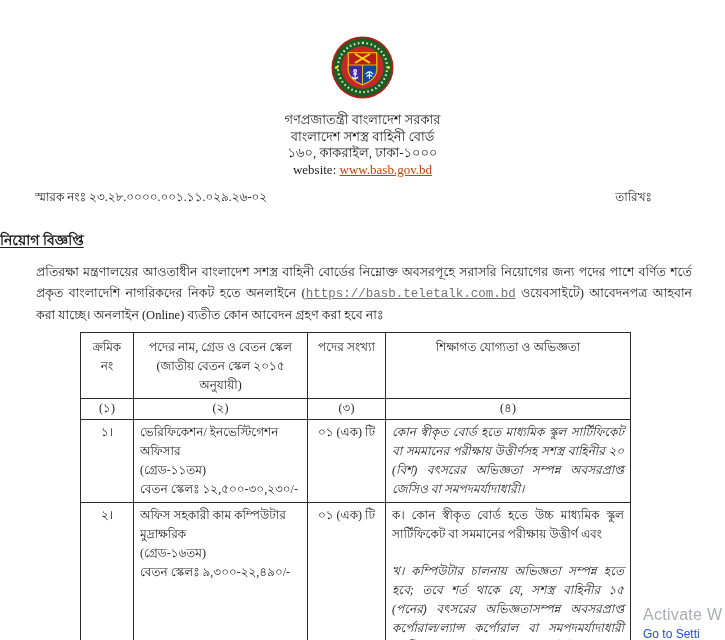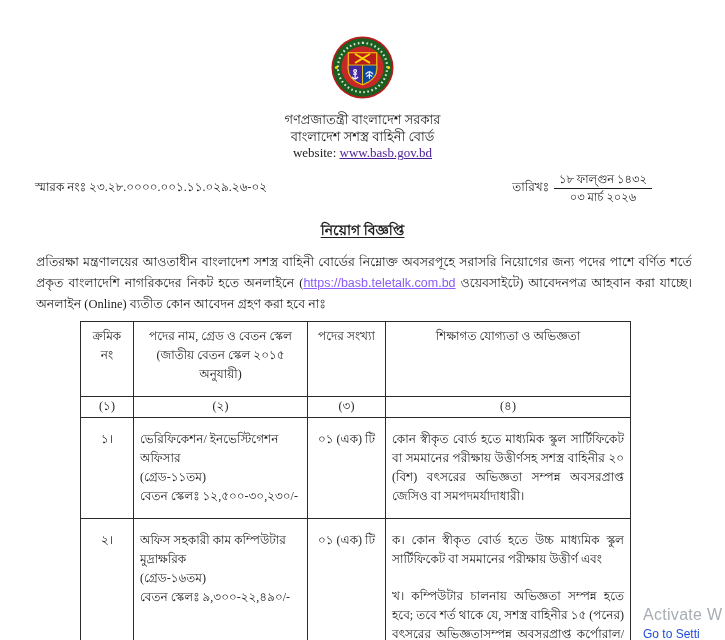--- a/index.html
+++ b/index.html
@@ -10,63 +10,63 @@
     height: 640px;
     background: #ffffff;
     overflow: hidden;
     color: #1d1d1d;
     font-family: "Liberation Serif", "DejaVu Serif", serif;
   }
   
   .logo-wrap { text-align: center; padding-top: 36px; height: 100px; }
   .org-block { text-align: center; font-size: 13px; line-height: 16.5px; margin-top: 12px; }
   .org-block .line { white-space: nowrap; }
-  .website-line a { color: #4c1d95; text-decoration: underline; }
+  .website-line a { color: #c2410c; text-decoration: underline; }
   
   .memo-row {
     display: flex; justify-content: space-between; align-items: center;
     padding: 0 35px; margin-top: 10px; font-size: 12px;
   }
   .date-block { display: flex; align-items: center; gap: 5px; margin-right: 38px; }
   .date-stack { text-align: center; font-size: 11.5px; line-height: 15px; }
   .date-top { border-bottom: 1.2px solid #1d1d1d; padding: 0 5px 1px; }
   .date-bottom { padding-top: 1px; }
   
-  .doc-title { text-align: center; margin-top: 14px; }
+  .doc-title { text-align: left; margin-top: 21px; }
   .doc-title span {
     font-size: 14px; font-weight: bold; text-decoration: underline;
     text-underline-offset: 2px;
   }
   
   .intro {
     margin: 9px 33px 0 36px; text-align: justify;
     font-size: 12.5px; line-height: 21px;
   }
-  .intro a { color: #8b5cf6; text-decoration: underline; font-family: Liberation Sans, sans-serif; }
+  .intro a { color: #737373; text-decoration: underline; font-family: Liberation Mono, monospace; }
   
   table.posts {
     border-collapse: collapse; table-layout: fixed;
     width: 550px; margin: 6px 0 0 80px;
     font-size: 12px; line-height: 19px;
   }
   table.posts td, table.posts th {
-    border: 1px solid #2b2b2b; vertical-align: top; padding: 12px 6px;
+    border: 1px solid #2b2b2b; vertical-align: top; padding: 3px 6px;
     font-weight: normal;
   }
   .col-serial { width: 53px; }
   .col-post   { width: 174px; margin-top: 37px; }
   .col-count  { width: 78px; }
   .col-qual   { width: 245px; }
   tr.head-row th { text-align: center; padding-top: 5px; height: 38px; }
   tr.num-row td { text-align: center; height: 19px; padding: 0 6px 1px; }
   td.serial-cell { text-align: center; }
   td.count-cell { text-align: center; }
   td.qual-cell { text-align: justify; }
   td.qual-cell p { margin: 0 0 18px; }
-  td.qual-cell p:last-child { margin-bottom: 0; }
+  td.qual-cell p:last-child { margin-bottom: 0; font-style: italic; }
   tr.data-row-1 td { height: 61px; }
   tr.data-row-2 td { height: 218px; }
   
   .watermark {
     position: absolute; left: 643px; top: 606px; white-space: nowrap;
     font-family: "Liberation Sans", sans-serif; pointer-events: none;
   }
   .watermark .wm1 { color: #a8aeb4; font-size: 16px; font-weight: 300; letter-spacing: .3px; }
   .watermark .wm2 { color: #1d4ed8; font-size: 12px; margin-top: 3px; }
 </style>
@@ -104,31 +104,28 @@
         <path d="M35.5 38.5 Q39 34.5 42.5 38.5"></path>
         <path d="M36.5 41 Q39 38.5 41.5 41"></path>
         <line x1="39" y1="36.5" x2="39" y2="43"></line>
       </g>
     </svg>
   </div>
 
   <div class="org-block">
     <div class="line">গণপ্রজাতন্ত্রী বাংলাদেশ সরকার</div>
     <div class="line">বাংলাদেশ সশস্ত্র বাহিনী বোর্ড</div>
+    <div class="line">১৬০, কাকরাইল, ঢাকা-১০০০</div>
     <div class="line website-line"><span>website: </span><a href="#">www.basb.gov.bd</a></div>
   </div>
 
   <div class="memo-row">
     <span>স্মারক নংঃ ২৩.২৮.০০০০.০০১.১১.০২৯.২৬-০২</span>
     <div class="date-block">
       <span>তারিখঃ</span>
-      <div class="date-stack">
-        <div class="date-top">১৮ ফাল্গুন ১৪৩২</div>
-        <div class="date-bottom">০৩ মার্চ ২০২৬</div>
-      </div>
     </div>
   </div>
 
   <div class="doc-title">
     <span>নিয়োগ বিজ্ঞপ্তি</span>
   </div>
 
   <p class="intro"><span>প্রতিরক্ষা মন্ত্রণালয়ের আওতাধীন বাংলাদেশ সশস্ত্র বাহিনী বোর্ডের নিম্নোক্ত অবসরপূহে সরাসরি নিয়োগের জন্য পদের পাশে বর্ণিত শর্তে প্রকৃত বাংলাদেশি নাগরিকদের নিকট হতে অনলাইনে (</span><a href="#">https://basb.teletalk.com.bd</a><span> ওয়েবসাইটে) আবেদনপত্র আহবান করা যাচ্ছে। অনলাইন (Online) ব্যতীত কোন আবেদন গ্রহণ করা হবে নাঃ</span></p>
 
   <table class="posts">

